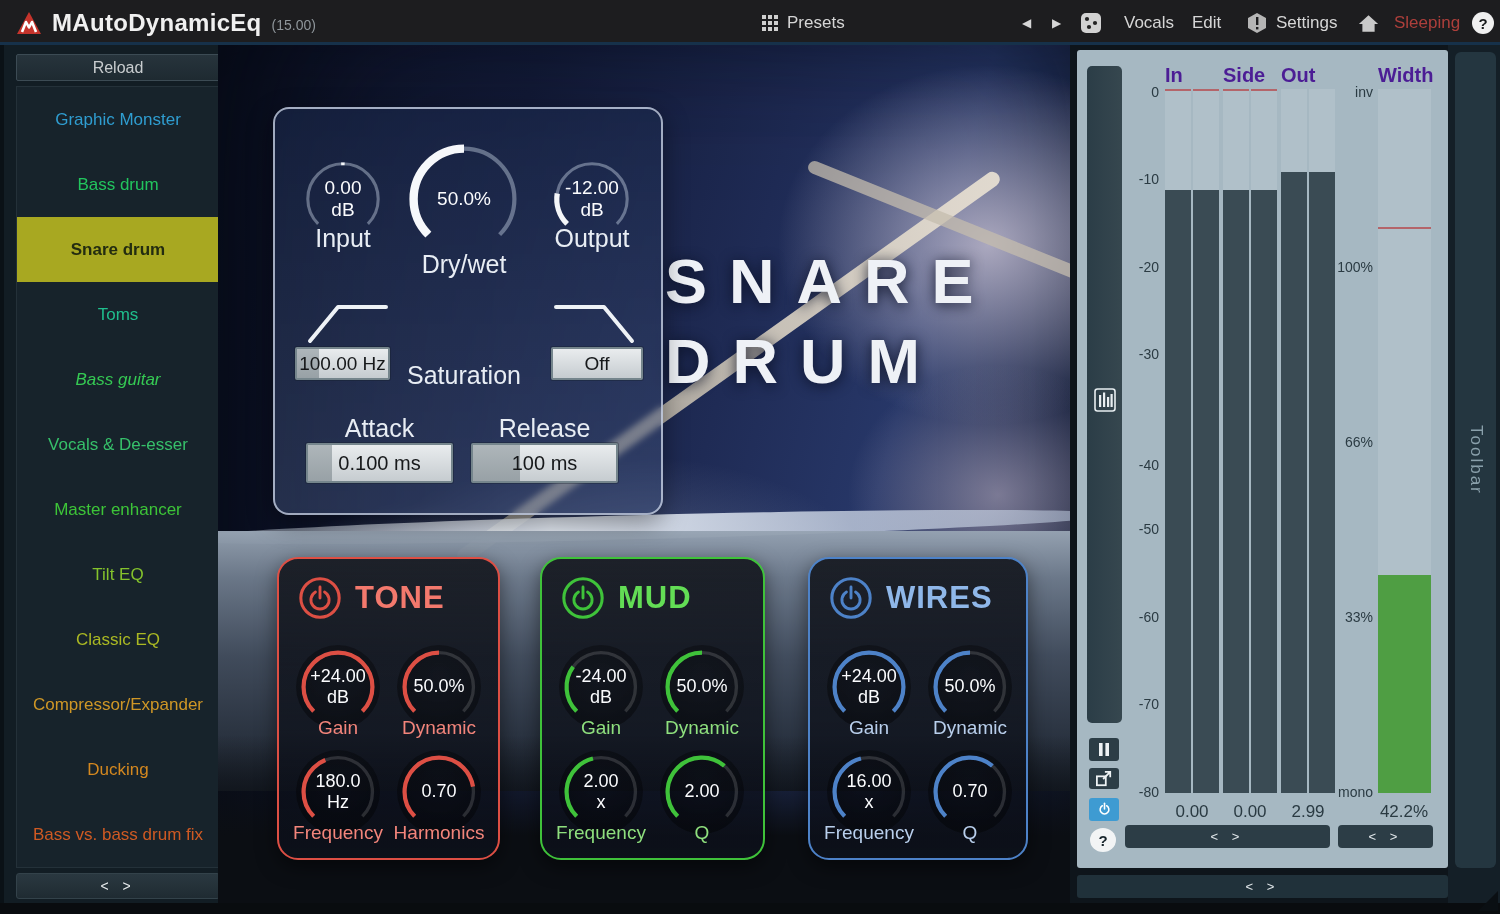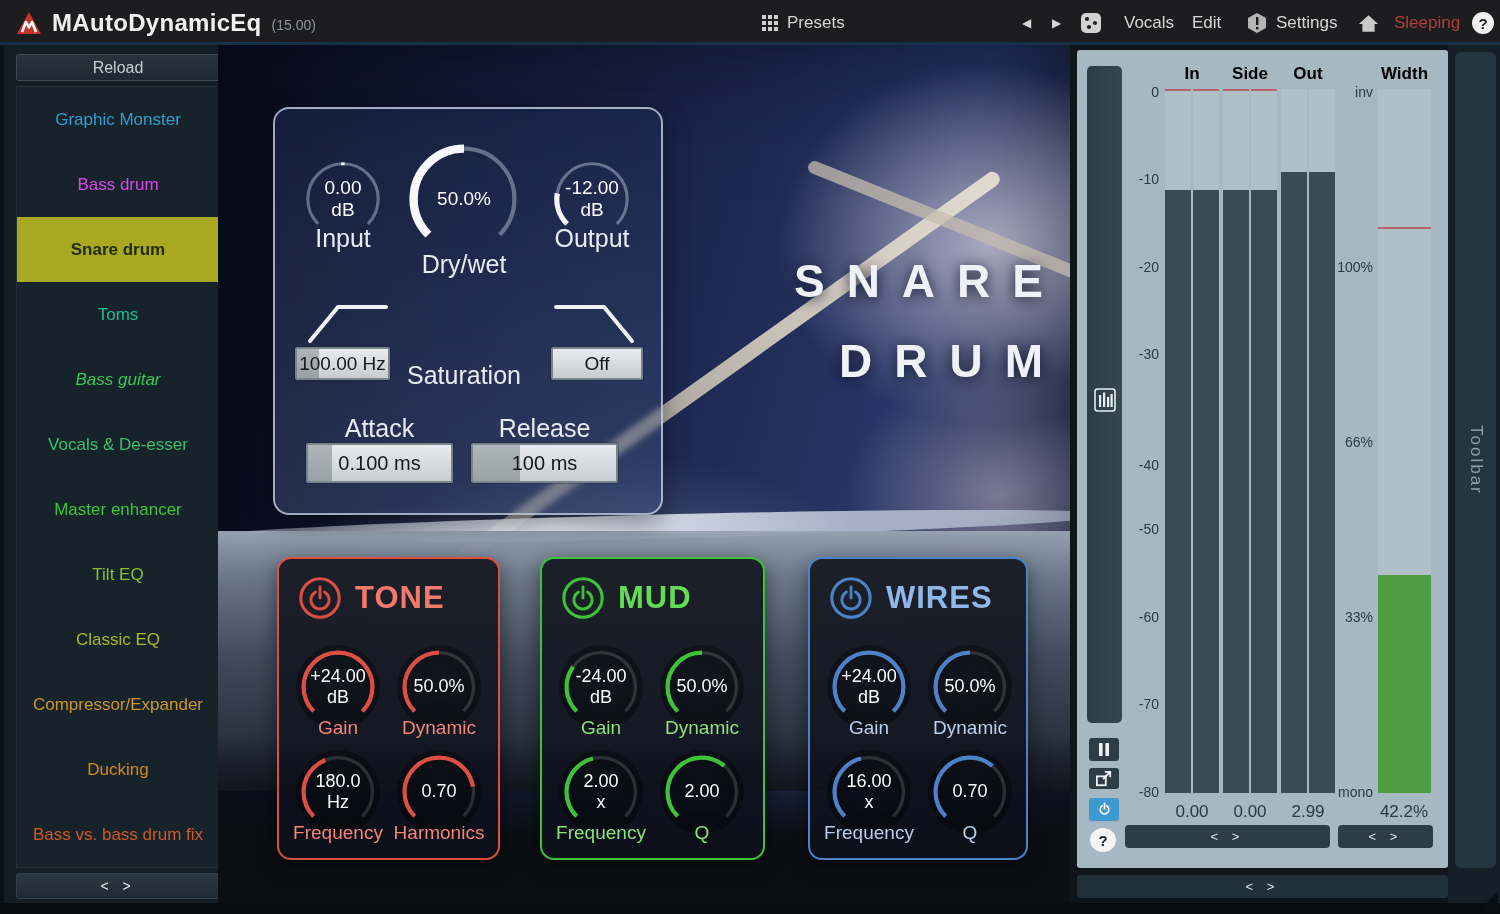--- a/index.html
+++ b/index.html
@@ -35,61 +35,61 @@
   #hand-blob { left:630px; top:320px; width:300px; height:260px; background:radial-gradient(closest-side, rgba(185,175,195,.6), rgba(185,175,195,0)); }
   #mist-blob { left:130px; top:410px; width:540px; height:280px; background:radial-gradient(closest-side, rgba(210,225,245,.28), rgba(210,225,245,0)); }
   #splash-blob { left:40px; top:460px; width:320px; height:180px; background:radial-gradient(closest-side, rgba(235,245,255,.32), rgba(235,245,255,0)); }
   .stick { position:absolute; border-radius:8px; }
   #stick-1 { left:179px; top:315px; width:663px; height:15px; transform:rotate(-35.5deg); background:linear-gradient(90deg,#8f8a80,#d6cec0 60%,#e9e1d3); opacity:.92; }
   #stick-2 { left:580px; top:168px; width:291px; height:13px; transform:rotate(22deg); background:#c4bcae; opacity:.75; }
   #drum-rim { position:absolute; left:-40px; top:470px; width:932px; height:24px; border-radius:50%; transform:rotate(-1.5deg); background:linear-gradient(90deg, rgba(200,215,230,.25), rgba(236,242,250,.95) 40%, rgba(190,205,225,.5)); }
   #drum-body { position:absolute; left:-30px; top:486px; width:912px; height:260px; background:linear-gradient(180deg,#97a4b3 0%,#6e7b8c 18%,#434e5e 48%,#2c3542 78%,#1a212b 100%); opacity:.96; }
   #drum-floor { position:absolute; left:0; top:690px; width:852px; height:168px; background:linear-gradient(180deg, rgba(10,13,18,0), #0b0e13 60%); }
 
-  #hero { position:absolute; left:447px; top:196px; width:400px; text-align:right; z-index:2; color:#eef1f6; font-weight:600; font-size:46px; letter-spacing:22px; line-height:80px; text-shadow:0 2px 14px rgba(10,15,35,.9); }
+  #hero { position:absolute; left:447px; top:196px; width:400px; text-align:left; z-index:2; color:#eef1f6; font-weight:600; font-size:63px; letter-spacing:22px; line-height:80px; text-shadow:0 2px 14px rgba(10,15,35,.9); }
 
   
   #proc-panel { position:absolute; left:55px; top:62px; width:390px; height:408px; z-index:3; border-radius:16px;
     background:linear-gradient(180deg, rgba(28,42,78,.60), rgba(74,92,134,.42));
     border:2px solid rgba(208,218,235,.75); box-shadow:0 8px 26px rgba(0,0,0,.4); backdrop-filter:blur(3px); }
   .knob { position:relative; }
   .knob svg { position:absolute; inset:0; width:100%; height:100%; }
   .knob circle { fill:none; transform-origin:50% 50%; transform:rotate(135deg); }
   .knob .track { stroke:rgba(215,228,242,.40); stroke-width:3.5; }
   .knob .arc { stroke:currentColor; stroke-width:5; }
   .knob .tick { stroke:#f4f6f9; stroke-width:3.2; stroke-dasharray:1.6 100; transform:rotate(267deg); }
   .kv { position:absolute; inset:0; display:flex; align-items:center; justify-content:center; text-align:center; white-space:pre-line; color:#fbfcfe; font-size:19px; line-height:1.18; }
   .proc-label { position:absolute; text-align:center; color:#e8edf4; font-size:25px; }
   .ffs { stroke:#eef2f6; stroke-width:4; fill:none; stroke-linecap:round; stroke-linejoin:round; }
   .vbox { position:absolute; background:linear-gradient(180deg,#e9ecee,#c6ccd0); border:2px solid #75858c; border-radius:2px; display:flex; align-items:center; justify-content:center; color:#16181a; font-size:19px; overflow:hidden; box-shadow:0 0 0 1px rgba(20,30,40,.35); cursor:pointer; }
   .vbox .fill { position:absolute; left:0; top:0; bottom:0; background:linear-gradient(180deg,#aeb6ba,#98a1a6); }
   .vbox span { position:relative; }
 
   
-  .card { position:absolute; top:512px; height:303px; z-index:3; border-radius:14px; border:2px solid #888;
+  .card { position:absolute; top:512px; height:303px; z-index:3; border-radius:21px; border:2px solid #888;
     background:linear-gradient(180deg, rgba(8,10,16,.82), rgba(14,18,30,.64)); box-shadow:0 6px 20px rgba(0,0,0,.5); }
   .card-icon { position:absolute; left:18px; top:16px; width:46px; height:46px; }
   .card-title { position:absolute; left:76px; top:16px; height:46px; display:flex; align-items:center; font-size:31px; font-weight:bold; letter-spacing:1px; }
   .cknob { position:absolute; width:84px; height:84px; border-radius:50%; background:radial-gradient(circle at 50% 40%, rgba(0,0,0,.18), rgba(0,0,0,.40) 75%); }
   .cknob .track { stroke:rgba(255,255,255,.14); stroke-width:4; }
   .cknob .kv { font-size:18px; }
   .card .klabel { position:absolute; width:100px; text-align:center; font-size:19px; }
   .k-c1 { left:17px; } .k-c2 { left:118px; }
   .k-r1 { top:86px; } .k-r2 { top:191px; }
   .l-c1 { left:9px; } .l-c2 { left:110px; }
   .l-r1 { top:158px; } .l-r2 { top:263px; }
 
   
   #meter-panel { left:1077px; top:50px; width:371px; height:818px; background:#a6b8c2; border-radius:3px; }
   #right-edge-bg { left:1448px; top:45px; width:52px; height:858px; background:#141f27; }
   #vslider { position:absolute; left:10px; top:16px; width:35px; height:657px; border-radius:5px; background:linear-gradient(90deg,#2b3d47,#36474f); cursor:pointer; }
   .mbtn { position:absolute; left:12px; width:30px; height:23px; border-radius:3px; background:#2c3d46; cursor:pointer; display:flex; align-items:center; justify-content:center; }
   #btn-power { background:#3e9bd2; }
   #btn-help-meter { left:13px; width:26px; height:24px; border-radius:50%; background:#f2f4f5; color:#17242b; font-weight:bold; font-size:15px; }
-  .mhead { position:absolute; width:54px; text-align:center; font-size:17px; font-weight:600; color:#000000; top:14px; }
+  .mhead { position:absolute; width:54px; text-align:left; font-size:20px; font-weight:600; color:#4c1d95; top:14px; }
   .mscale { position:absolute; left:50px; width:32px; text-align:right; font-size:14px; color:#2b3b43; height:18px; }
   .wscale { position:absolute; width:40px; text-align:right; font-size:14px; color:#2b3b43; height:18px; }
   .mtrack { position:absolute; top:39px; width:26px; height:704px; background:#b0c0c9; }
   .mfill { position:absolute; left:0; right:0; bottom:0; }
   .mpeak { position:absolute; left:0; right:0; height:2px; }
   .mval { position:absolute; top:752px; width:64px; text-align:center; font-size:17px; color:#2a3a42; }
   .hscroll { position:absolute; top:775px; height:23px; border-radius:4px; background:#2c3d46; color:#e3e9ec; font-size:13px; letter-spacing:5px; display:flex; align-items:center; justify-content:center; cursor:pointer; }
   #meter-bottom-bar { left:1077px; top:875px; width:371px; height:23px; background:#20313a; border-radius:3px; color:#e3e9ec; font-size:13px; letter-spacing:5px; }
   #toolbar-strip { left:1455px; top:52px; width:41px; height:816px; background:#243640; border-radius:6px; display:flex; align-items:center; justify-content:center; }
   #toolbar-strip span { writing-mode:vertical-rl; color:#8aa0ab; font-size:17px; letter-spacing:2px; }
@@ -155,21 +155,21 @@
     <div class="item" style="left:1472px;">
       <div id="tb-help-circle" class="flexc">?</div>
     </div>
   </div>
   <div id="divider" class="abs"></div>
 
   <div id="sidebar" class="abs">
     <button id="reload-btn" class="abs flexc" style="cursor:pointer;">Reload</button>
     <div id="preset-list" class="abs">
       <div class="preset-item" style="color: rgb(47, 157, 208);">Graphic Monster</div>
-      <div class="preset-item" style="color: #d946ef;">Bass drum</div>
+      <div class="preset-item" style="color: #22c55e;">Bass drum</div>
       <div class="preset-item sel" style="color: rgb(35, 44, 16); background: rgb(168, 168, 33);">Snare drum</div>
       <div class="preset-item" style="color: rgb(31, 190, 141);">Toms</div>
       <div class="preset-item" style="color: rgb(53, 201, 83); font-style: italic;">Bass guitar</div>
       <div class="preset-item" style="color: rgb(54, 192, 106);">Vocals &amp; De-esser</div>
       <div class="preset-item" style="color: rgb(61, 196, 56);">Master enhancer</div>
       <div class="preset-item" style="color: rgb(132, 195, 44);">Tilt EQ</div>
       <div class="preset-item" style="color: rgb(170, 184, 35);">Classic EQ</div>
       <div class="preset-item" style="color: rgb(207, 151, 38);">Compressor/Expander</div>
       <div class="preset-item" style="color: rgb(212, 136, 31);">Ducking</div>
       <div class="preset-item" style="color: rgb(207, 90, 35);">Bass vs. bass drum fix</div>

